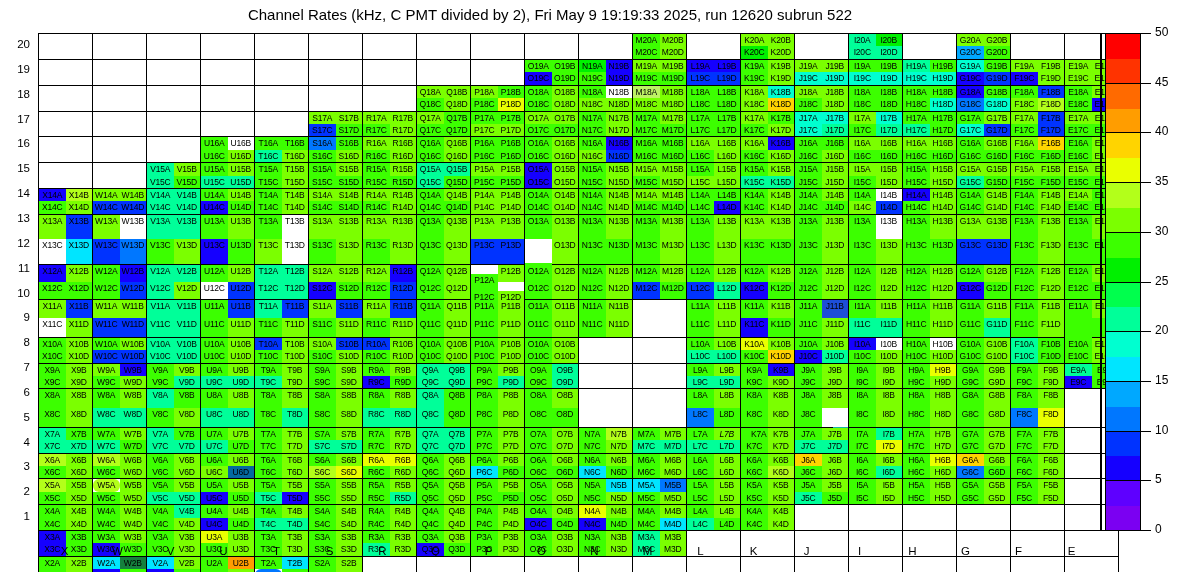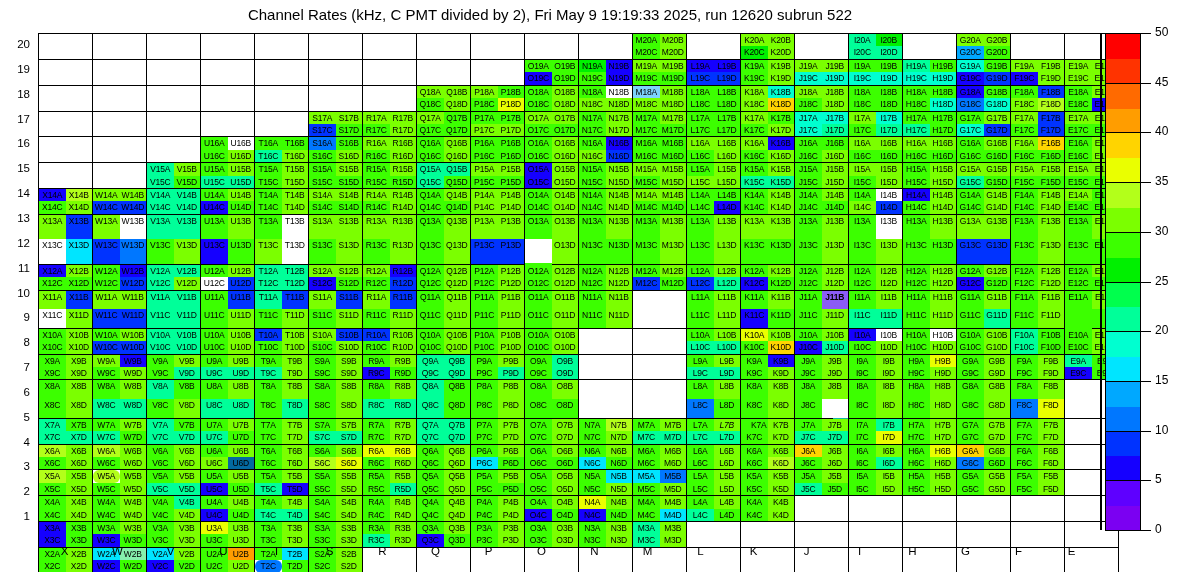--- a/index.html
+++ b/index.html
@@ -237,21 +237,21 @@
           <td>
             <div class="quad">
               <div class="q" style="background: rgb(60, 255, 0);">N18A</div>
               <div class="q" style="background: rgb(255, 255, 255);">N18B</div>
               <div class="q" style="background: rgb(123, 255, 0);">N18C</div>
               <div class="q" style="background: rgb(123, 255, 0);">N18D</div>
             </div>
           </td>
           <td>
             <div class="quad">
-              <div class="q" style="background: #7dd3fc;">M18A</div>
+              <div class="q" style="background: #bef264;">M18A</div>
               <div class="q" style="background: rgb(123, 255, 0);">M18B</div>
               <div class="q" style="background: rgb(123, 255, 0);">M18C</div>
               <div class="q" style="background: rgb(123, 255, 0);">M18D</div>
             </div>
           </td>
           <td>
             <div class="quad">
               <div class="q" style="background: rgb(60, 255, 0);">L18A</div>
               <div class="q" style="background: rgb(60, 255, 0);">L18B</div>
               <div class="q" style="background: rgb(60, 255, 0);">L18C</div>
@@ -1115,21 +1115,21 @@
           <td>
             <div class="quad">
               <div class="q" style="background: rgb(60, 255, 0);">Q12A</div>
               <div class="q" style="background: rgb(123, 255, 0);">Q12B</div>
               <div class="q" style="background: rgb(60, 255, 0);">Q12C</div>
               <div class="q" style="background: rgb(123, 255, 0);">Q12D</div>
             </div>
           </td>
           <td>
             <div class="quad">
-              <div class="q" style="background: rgb(60, 255, 0);">P12A</div>
+              <div class="q" style="background: rgb(60, 255, 0); margin-top: 9px;">P12A</div>
               <div class="q" style="background: rgb(123, 255, 0);">P12B</div>
               <div class="q" style="background: rgb(60, 255, 0);">P12C</div>
               <div class="q" style="background: rgb(123, 255, 0);">P12D</div>
             </div>
           </td>
           <td>
             <div class="quad">
               <div class="q" style="background: rgb(60, 255, 0);">O12A</div>
               <div class="q" style="background: rgb(123, 255, 0);">O12B</div>
               <div class="q" style="background: rgb(60, 255, 0);">O12C</div>
@@ -1319,21 +1319,21 @@
             <div class="quad">
               <div class="q" style="background: rgb(60, 255, 0);">K11A</div>
               <div class="q" style="background: rgb(123, 255, 0);">K11B</div>
               <div class="q" style="background: rgb(21, 0, 255);">K11C</div>
               <div class="q" style="background: rgb(60, 255, 0);">K11D</div>
             </div>
           </td>
           <td>
             <div class="quad">
               <div class="q" style="background: rgb(60, 255, 0);">J11A</div>
-              <div class="q" style="background: #8b5cf6; font-weight: bold;">J11B</div>
+              <div class="q" style="background: #1d4ed8;">J11B</div>
               <div class="q" style="background: rgb(60, 255, 0);">J11C</div>
               <div class="q" style="background: rgb(123, 255, 0);">J11D</div>
             </div>
           </td>
           <td>
             <div class="quad">
               <div class="q" style="background: rgb(60, 255, 0);">I11A</div>
               <div class="q" style="background: rgb(123, 255, 0);">I11B</div>
               <div class="q" style="background: rgb(0, 255, 153);">I11C</div>
               <div class="q" style="background: rgb(0, 255, 153);">I11D</div>
@@ -2505,21 +2505,21 @@
             <div class="quad">
               <div class="q" style="background: rgb(60, 255, 0);">X2A</div>
               <div class="q" style="background: rgb(123, 255, 0);">X2B</div>
               <div class="q" style="background: rgb(60, 255, 0);">X2C</div>
               <div class="q" style="background: rgb(123, 255, 0);">X2D</div>
             </div>
           </td>
           <td>
             <div class="quad">
               <div class="q" style="background: rgb(0, 229, 255);">W2A</div>
-              <div class="q" style="background: #86efac;">W2B</div>
+              <div class="q" style="background: #15803d;">W2B</div>
               <div class="q" style="background: rgb(21, 0, 255);">W2C</div>
               <div class="q" style="background: rgb(60, 255, 0);">W2D</div>
             </div>
           </td>
           <td>
             <div class="quad">
               <div class="q" style="background: rgb(0, 229, 255);">V2A</div>
               <div class="q" style="background: rgb(123, 255, 0);">V2B</div>
               <div class="q" style="background: rgb(21, 0, 255);">V2C</div>
               <div class="q" style="background: rgb(60, 255, 0);">V2D</div>

